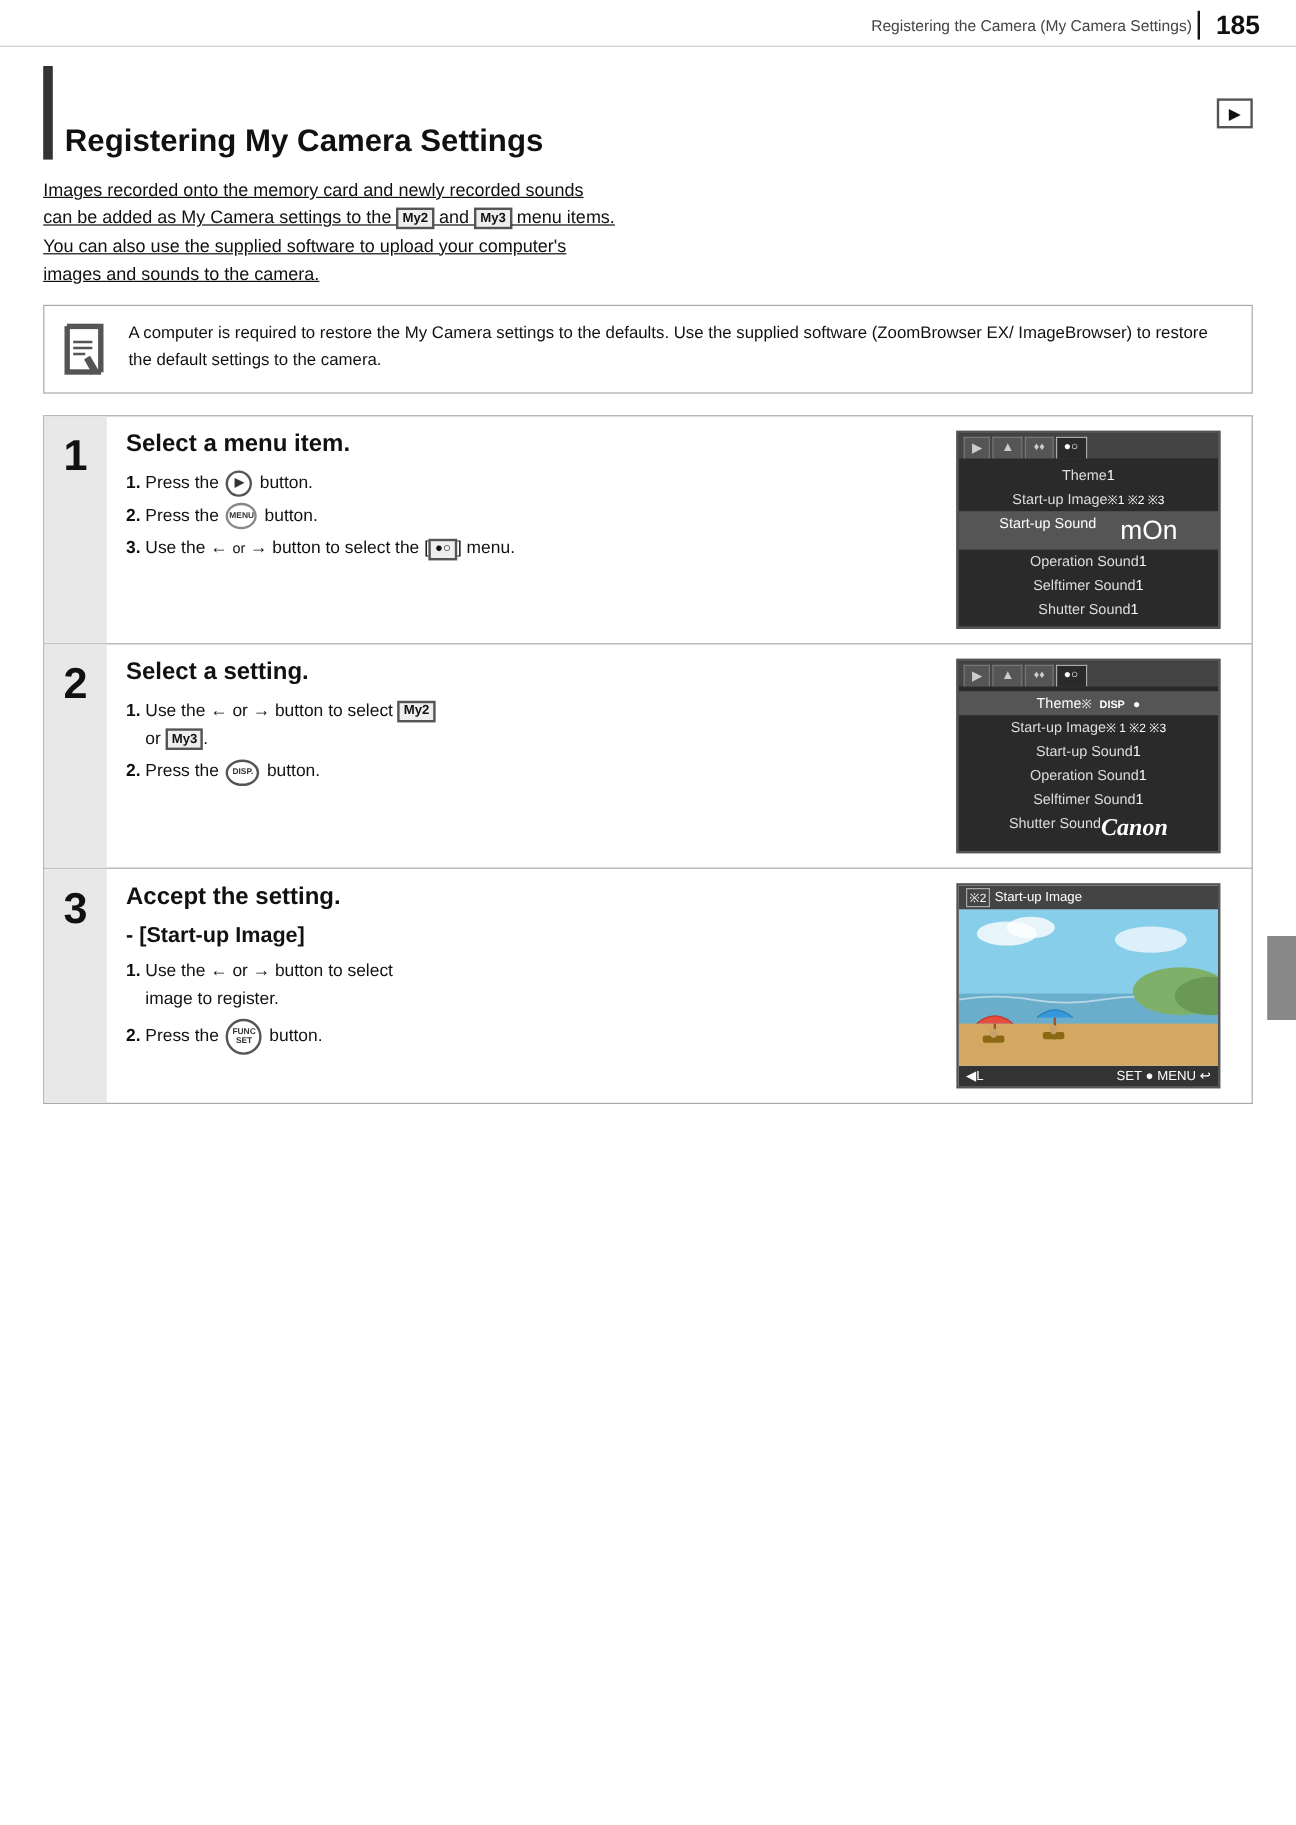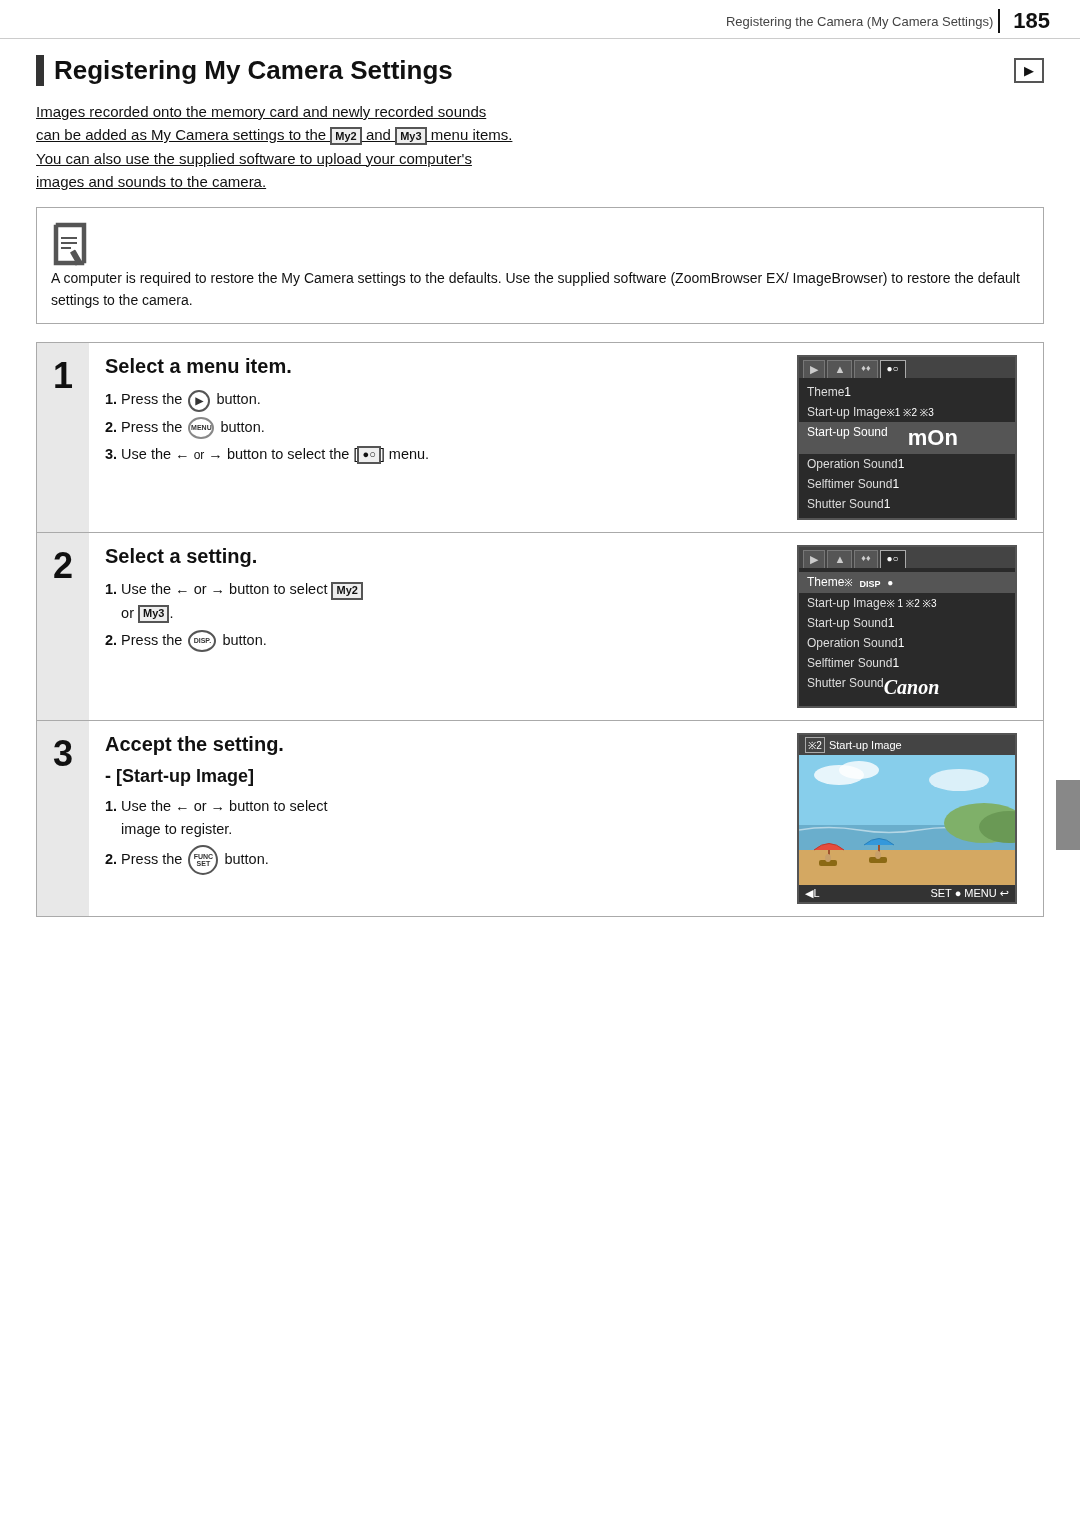--- a/index.html
+++ b/index.html
@@ -51,20 +51,21 @@
       width: 8px;
       background: #333;
       align-self: stretch;
       margin-right: 10px;
       flex-shrink: 0;
     }
     .section-title-text {
       font-size: 26px;
       font-weight: 900;
       flex: 1;
+      margin-top: 47px;
     }
     .playback-icon-box {
       border: 2px solid #555;
       padding: 3px 8px;
       font-size: 13px;
       display: flex;
       align-items: center;
     }
 
     .intro-text {
@@ -74,21 +75,20 @@
       text-decoration: underline;
     }
 
     .note-box {
       display: flex;
       align-items: flex-start;
       border: 1px solid #aaa;
       padding: 12px 14px;
       margin-bottom: 18px;
       background: #fff;
-      flex-direction: column;
     }
     .note-icon {
       width: 42px;
       height: 48px;
       flex-shrink: 0;
       margin-right: 14px;
       display: flex;
       align-items: center;
       justify-content: center;
     }
@@ -185,35 +185,35 @@
     .cam-tab.active {
       background: #2a2a2a;
       color: #fff;
       border-color: #aaa;
     }
     .camera-menu-rows {
       padding: 4px 0;
     }
     .cam-row {
       display: flex;
-      justify-content: flex-start;
+      justify-content: center;
       padding: 3px 8px;
       font-size: 12px;
       color: #ddd;
     }
     .cam-row.highlighted {
       background: #555;
       color: #fff;
     }
     .cam-row-val {
       color: #fff;
     }
     .startup-image-highlight {
       font-size: 22px;
-      font-weight: bold;
+      font-weight: normal;
       color: #fff;
       margin-left: 20px;
     }
 
     
     .btn-circle {
       display: inline-flex;
       align-items: center;
       justify-content: center;
       width: 22px;

